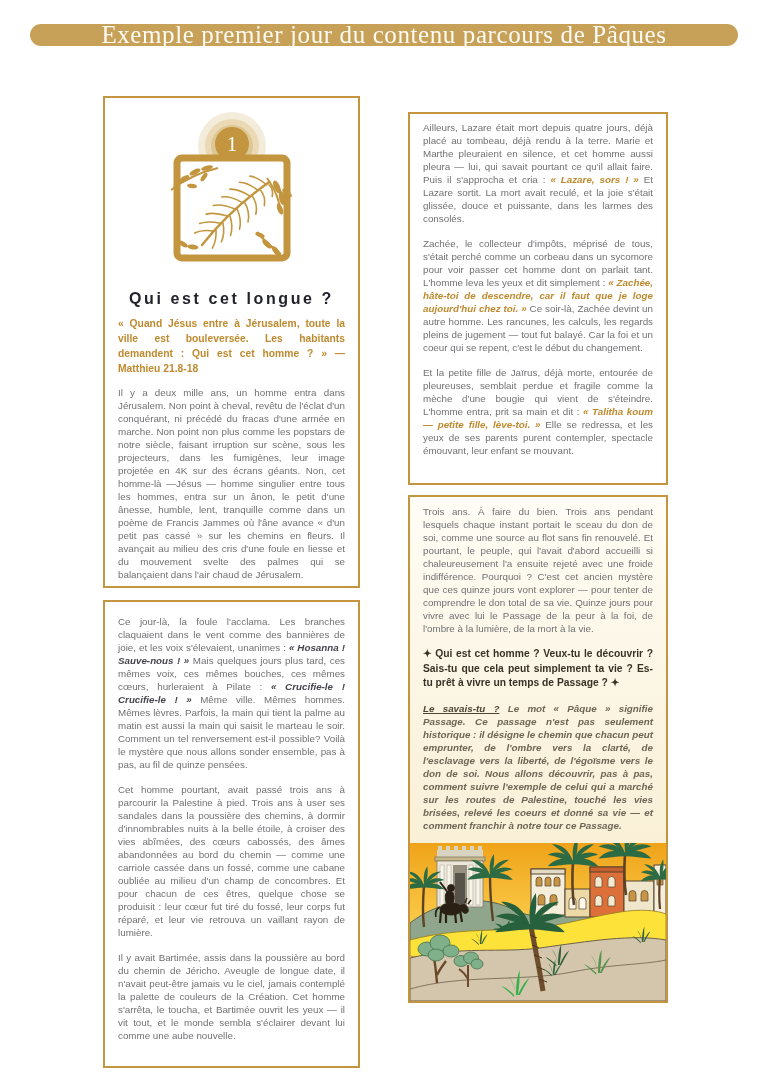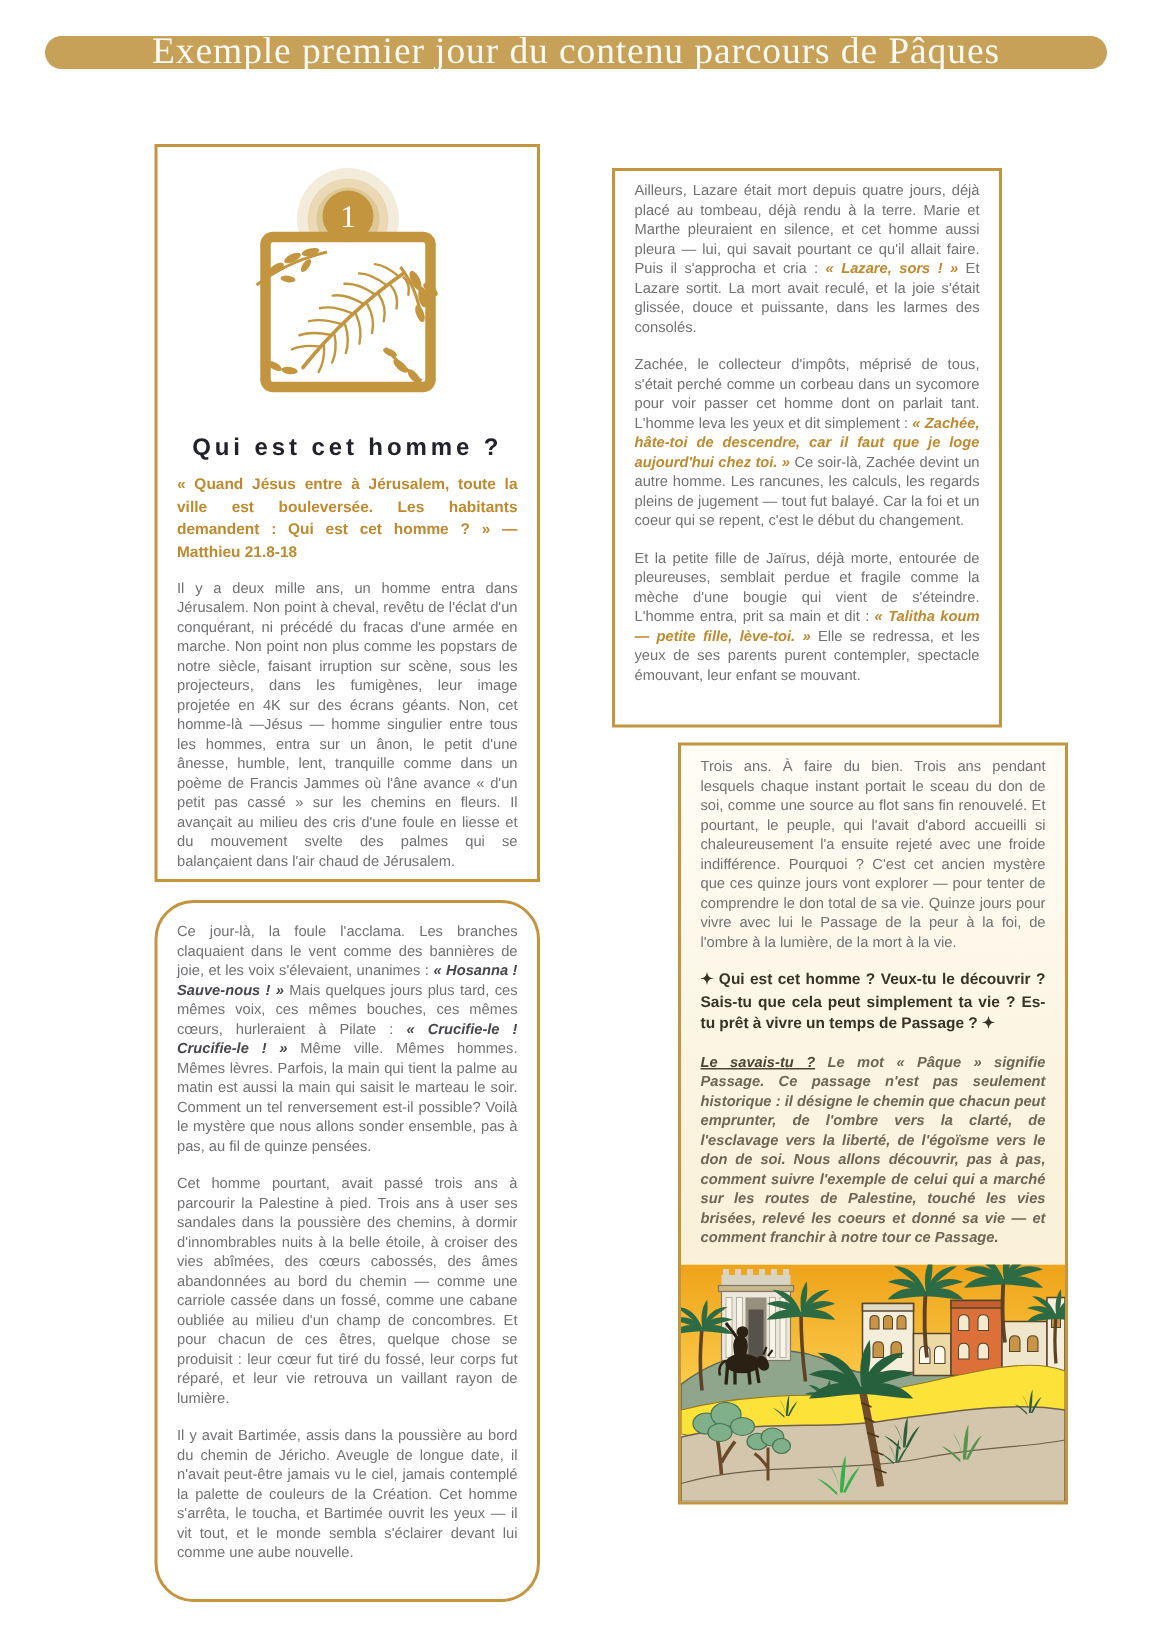--- a/index.html
+++ b/index.html
@@ -13,24 +13,24 @@
   html,body{background:#ffffff;}
   body{width:768px;height:1086px;position:relative;font-family:"Liberation Sans",sans-serif;overflow:hidden;}
   .page{position:absolute;inset:0;background:#fff;}
 
   .banner{position:absolute;left:30px;top:24px;width:708px;height:22px;background:var(--banner);
     border-radius:19px;display:flex;align-items:center;justify-content:center;}
   .banner-title{font-family:"Liberation Serif",serif;font-weight:400;font-size:25px;color:#fdfbf4;letter-spacing:.6px;}
 
   .box{position:absolute;background:#fff;border:2px solid var(--gold);overflow:hidden;padding:12px 13px;}
   .box-intro{left:103px;top:96px;width:257px;height:492px;padding-top:8px;}
-  .box-story{left:103px;top:600px;width:257px;height:468px;padding-top:13px;border-radius:26px;}
+  .box-story{left:103px;top:600px;width:257px;height:468px;padding-top:13px;}
   .box-miracles{left:408px;top:112px;width:260px;height:373px;padding-top:7px;}
   .box-passage{left:408px;top:495px;width:260px;height:508px;padding:8px 13px 0 13px;
-    background:linear-gradient(180deg,#fffdf6 0%,#faf2dc 55%,#f7ecca 100%);margin-left:44px;}
+    background:linear-gradient(180deg,#fffdf6 0%,#faf2dc 55%,#f7ecca 100%);}
 
   .emblem{width:178px;height:178px;margin:0 auto 6px auto;}
   .lesson-title{text-align:center;font-size:16px;font-weight:bold;letter-spacing:2.6px;color:var(--dark);margin:2px 0 9px 0;}
   .verse{font-size:10.3px;font-weight:bold;line-height:1.45;color:var(--quote);text-align:justify;margin-bottom:9px;}
 
   p.body{font-size:9.8px;line-height:1.33;color:var(--body);text-align:justify;margin-bottom:12px;}
   .seg-n{}
   .seg-db{font-weight:bold;font-style:italic;color:#46464c;}
   .seg-gb{font-weight:bold;font-style:italic;color:var(--quote);}
   .seg-bu{font-weight:bold;font-style:italic;text-decoration:underline;color:#4e4534;}
@@ -108,21 +108,21 @@
           </g>
           <g transform="translate(118,136)">
             <path d="M20,12 Q6,2 -4,-10" fill="none" stroke="#c2953e" stroke-width="2"></path>
             <ellipse cx="6" cy="2" rx="6" ry="2.6" transform="rotate(42 6 2)"></ellipse>
             <ellipse cx="15" cy="9" rx="6" ry="2.6" transform="rotate(50 15 9)"></ellipse>
             <ellipse cx="-1" cy="-7" rx="5" ry="2.2" transform="rotate(25 -1 -7)"></ellipse>
           </g>
         </g>
       </svg>
     </div>
-    <h2 class="lesson-title">Qui est cet homme ?</h2>
+    <h2 class="lesson-title">Qui est cet longue ?</h2>
     <p class="verse">« Quand Jésus entre à Jérusalem, toute la ville est bouleversée. Les habitants demandent : Qui est cet homme ? » — Matthieu 21.8-18</p>
     <p class="body"><span class="seg-n">Il y a deux mille ans, un homme entra dans Jérusalem. Non point à cheval, revêtu de l'éclat d'un conquérant, ni précédé du fracas d'une armée en marche. Non point non plus comme les popstars de notre siècle, faisant irruption sur scène, sous les projecteurs, dans les fumigènes, leur image projetée en 4K sur des écrans géants. Non, cet homme-là —Jésus — homme singulier entre tous les hommes, entra sur un ânon, le petit d'une ânesse, humble, lent, tranquille comme dans un poème de Francis Jammes où l'âne avance « d'un petit pas cassé » sur les chemins en fleurs. Il avançait au milieu des cris d'une foule en liesse et du mouvement svelte des palmes qui se balançaient dans l'air chaud de Jérusalem.</span></p>
   </section>
 
   <section class="box box-story">
     <p class="body"><span class="seg-n">Ce jour-là, la foule l'acclama. Les branches claquaient dans le vent comme des bannières de joie, et les voix s'élevaient, unanimes : </span><span class="seg-db">« Hosanna ! Sauve-nous ! »</span><span class="seg-n"> Mais quelques jours plus tard, ces mêmes voix, ces mêmes bouches, ces mêmes cœurs, hurleraient à Pilate : </span><span class="seg-db">« Crucifie-le ! Crucifie-le ! »</span><span class="seg-n"> Même ville. Mêmes hommes. Mêmes lèvres. Parfois, la main qui tient la palme au matin est aussi la main qui saisit le marteau le soir. Comment un tel renversement est-il possible? Voilà le mystère que nous allons sonder ensemble, pas à pas, au fil de quinze pensées.</span></p>
     <p class="body"><span class="seg-n">Cet homme pourtant, avait passé trois ans à parcourir la Palestine à pied. Trois ans à user ses sandales dans la poussière des chemins, à dormir d'innombrables nuits à la belle étoile, à croiser des vies abîmées, des cœurs cabossés, des âmes abandonnées au bord du chemin — comme une carriole cassée dans un fossé, comme une cabane oubliée au milieu d'un champ de concombres. Et pour chacun de ces êtres, quelque chose se produisit : leur cœur fut tiré du fossé, leur corps fut réparé, et leur vie retrouva un vaillant rayon de lumière.</span></p>
     <p class="body"><span class="seg-n">Il y avait Bartimée, assis dans la poussière au bord du chemin de Jéricho. Aveugle de longue date, il n'avait peut-être jamais vu le ciel, jamais contemplé la palette de couleurs de la Création. Cet homme s'arrêta, le toucha, et Bartimée ouvrit les yeux — il vit tout, et le monde sembla s'éclairer devant lui comme une aube nouvelle.</span></p>
   </section>
 

